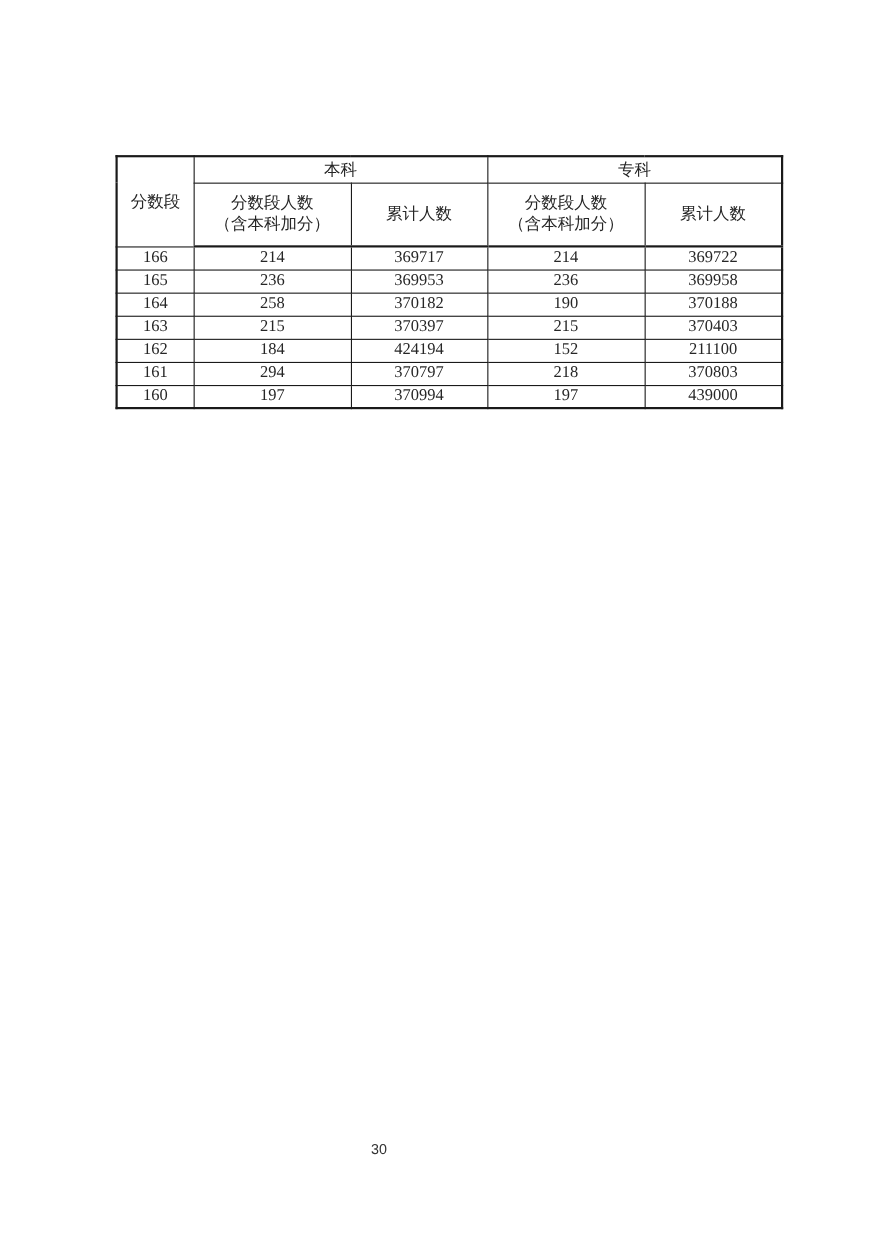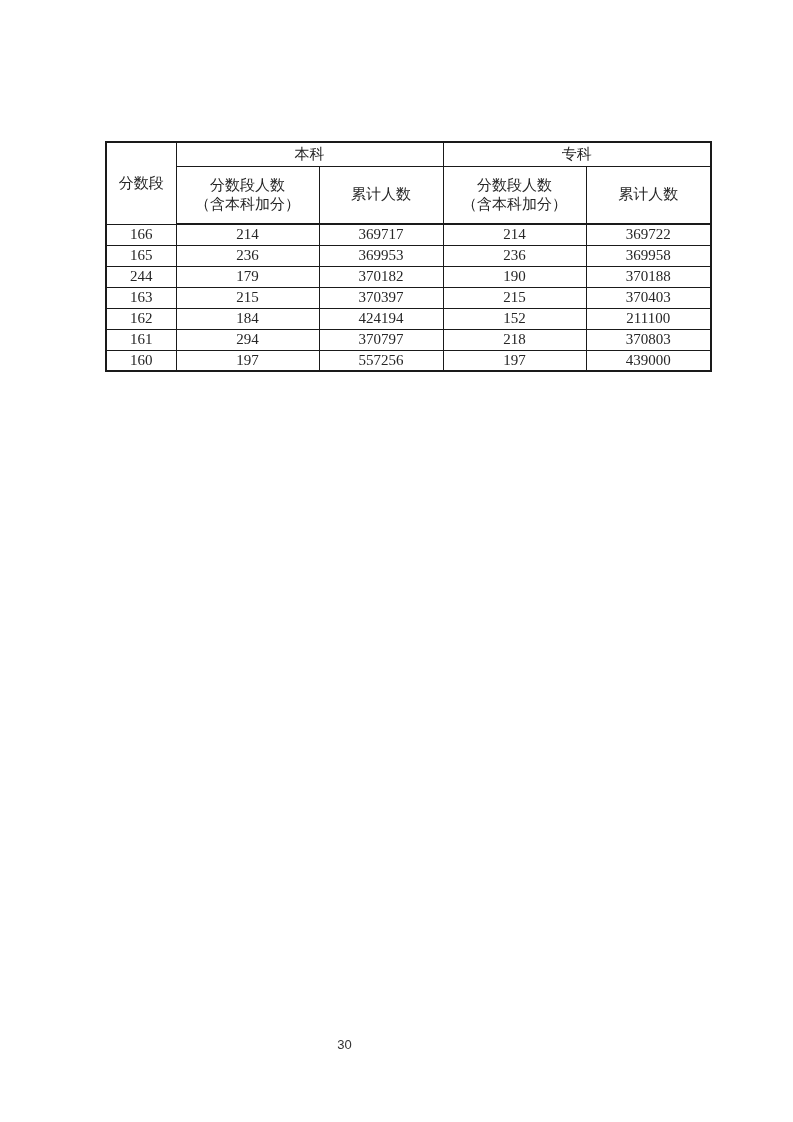--- a/index.html
+++ b/index.html
@@ -92,22 +92,22 @@
           <td>369722</td>
         </tr>
         <tr>
           <td>165</td>
           <td>236</td>
           <td>369953</td>
           <td>236</td>
           <td>369958</td>
         </tr>
         <tr>
-          <td>244</td>
-          <td>179</td>
+          <td>164</td>
+          <td>258</td>
           <td>370182</td>
           <td>190</td>
           <td>370188</td>
         </tr>
         <tr>
           <td>163</td>
           <td>215</td>
           <td>370397</td>
           <td>215</td>
           <td>370403</td>
@@ -122,21 +122,21 @@
         <tr>
           <td>161</td>
           <td>294</td>
           <td>370797</td>
           <td>218</td>
           <td>370803</td>
         </tr>
         <tr>
           <td>160</td>
           <td>197</td>
-          <td>557256</td>
+          <td>370994</td>
           <td>197</td>
           <td>439000</td>
         </tr>
       </tbody>
   </table>
 
   <div class="page-number">30</div>
 
 </div>
 

